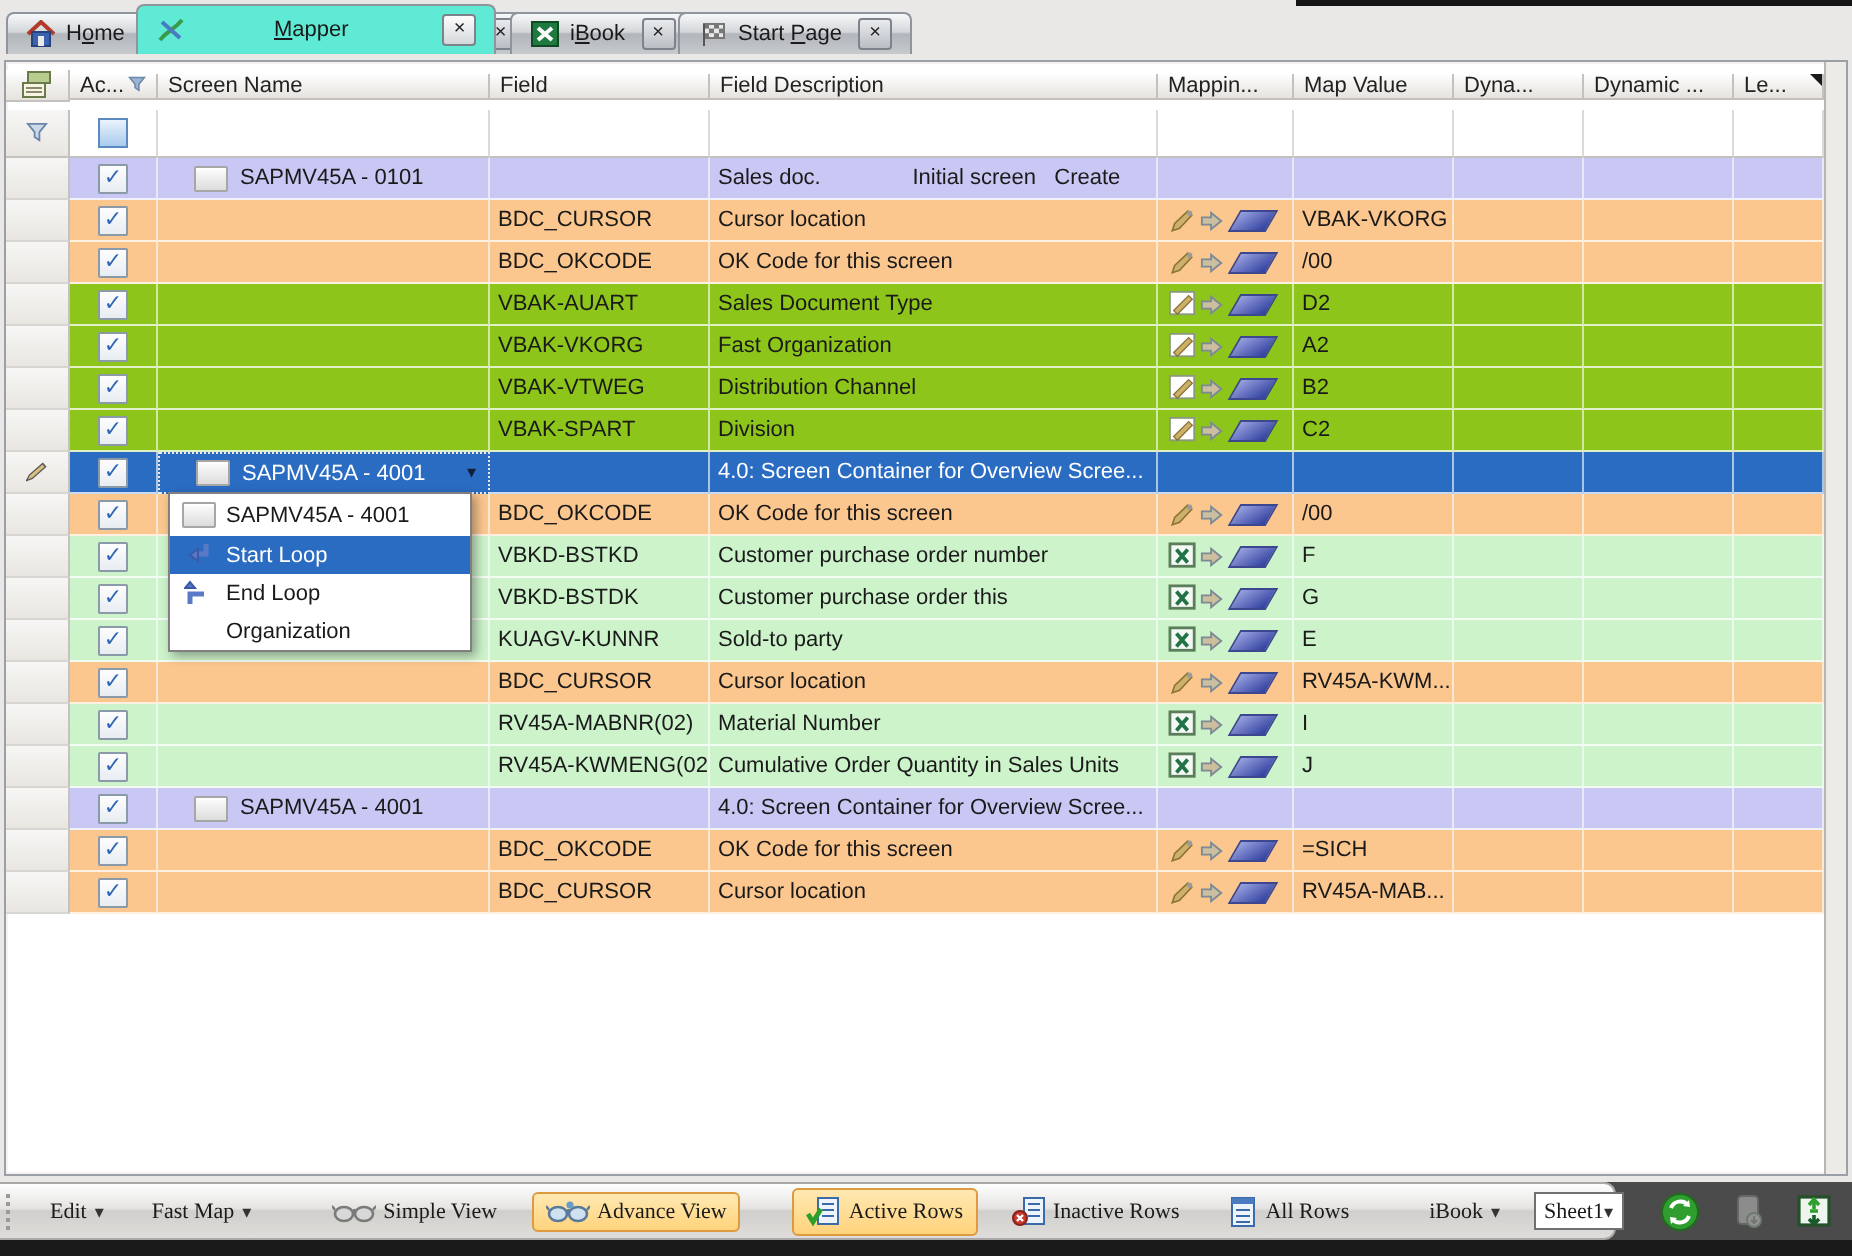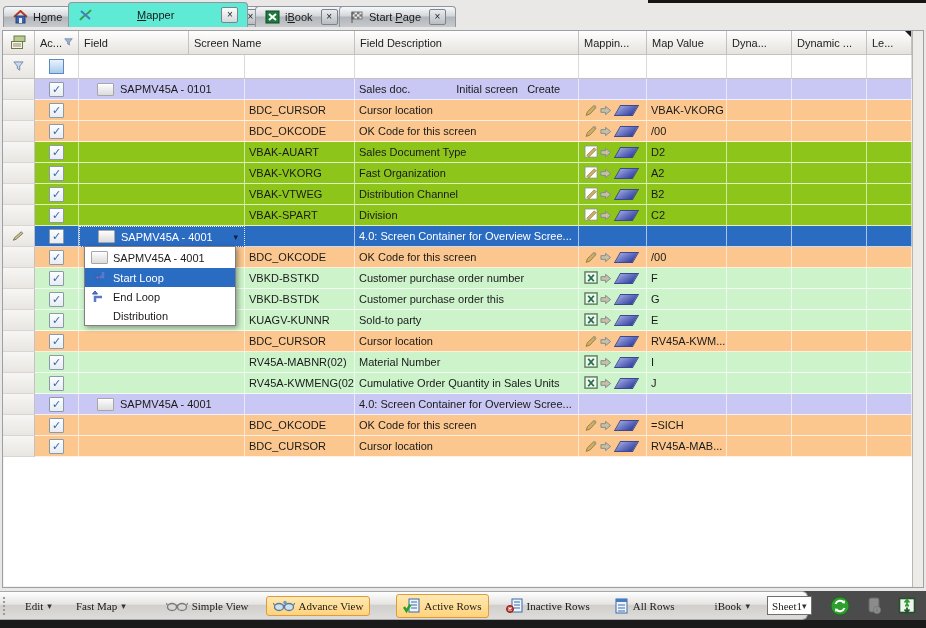--- a/index.html
+++ b/index.html
@@ -21,21 +21,21 @@
   .ticon{width:15px;height:14px;display:inline-flex;}
 
   
   .content{position:absolute;left:0;top:27px;width:926px;height:564px;background:#e9e8e6;}
   .gridpanel{position:absolute;left:2px;top:3px;right:2px;bottom:3px;border:1px solid #9aa0a6;
     background:#fff;box-shadow:inset 0 0 0 1px #f4f3f1;display:flex;}
   .gridmain{width:909px;}
   .scrollstrip{flex:1;background:#edebe8;border-left:1px solid #b8b6b3;}
 
   .hrow,.frow,.row{display:flex;}
-  .hrow{height:24px;}
+  .hrow{height:24px;align-items:center;}
   .frow{height:24px;}
   .row{height:21px;}
   .hcell{box-sizing:border-box;border-right:1px solid #c3c2c0;border-bottom:1px solid #c3c2c0;
     background:linear-gradient(#ffffff,#f1efec 55%,#e6e3df);display:flex;align-items:center;
     padding:0 5px;color:#222;overflow:hidden;white-space:nowrap;position:relative;}
   .fcell{box-sizing:border-box;border-right:1px solid #dcdad7;border-bottom:1px solid #c3c2c0;
     background:#fff;display:flex;align-items:center;justify-content:center;overflow:hidden;}
   .fcell.hdrlike{background:linear-gradient(#f7f6f4,#e9e6e2);border-right:1px solid #c3c2c0;}
   .cell{box-sizing:border-box;border-right:1px solid rgba(255,255,255,.6);
     border-bottom:1px solid rgba(255,255,255,.75);display:flex;align-items:center;
@@ -183,22 +183,22 @@
                 <line x1="3" y1="9" x2="11" y2="9" stroke="#8a8a6a"></line>
                 <line x1="3" y1="11" x2="11" y2="11" stroke="#8a8a6a"></line>
               </svg>
           </div>
           <div class="hcell w-ac">
             <span>Ac...</span>
             <svg width="9" height="9" viewBox="0 0 12 12" style="margin-left:2px;">
                 <path d="M1,1 h10 l-3.7,4.5 v4 l-2.6,-1.8 v-2.2 z" fill="#9db4d0" stroke="#6a87a8"></path>
               </svg>
           </div>
+          <div class="hcell w-sn">Screen Name</div>
           <div class="hcell w-fl">Field</div>
-          <div class="hcell w-sn">Screen Name</div>
           <div class="hcell w-fd">Field Description</div>
           <div class="hcell w-mp">Mappin...</div>
           <div class="hcell w-mv">Map Value</div>
           <div class="hcell w-d1">Dyna...</div>
           <div class="hcell w-d2">Dynamic ...</div>
           <div class="hcell w-le">Le...</div>
         </div>
 
         <div class="frow">
           <div class="fcell hdrlike w-rh">
@@ -557,21 +557,21 @@
       <span class="dd-ic">
         <svg width="14" height="13" viewBox="0 0 14 13">
             <path d="M3,12 v-5 h7" fill="none" stroke="#5a7ac8" stroke-width="2.5"></path>
             <path d="M3,5 L0.5,8 L5.5,8 Z" fill="#5a7ac8" stroke="#3a5aa8" transform="translate(0,-4)"></path>
           </svg>
       </span>
       <span>End Loop</span>
     </div>
     <div class="dd-item">
       <span class="dd-ic"></span>
-      <span>Distribution</span>
+      <span>Organization</span>
     </div>
   </div>
 
   <div class="tb-right-bg"></div>
   <div class="bottomstrip"></div>
   <div class="toolbar">
     <div class="grip"></div>
 
     <div class="tbtn">
       <span>Edit</span>

